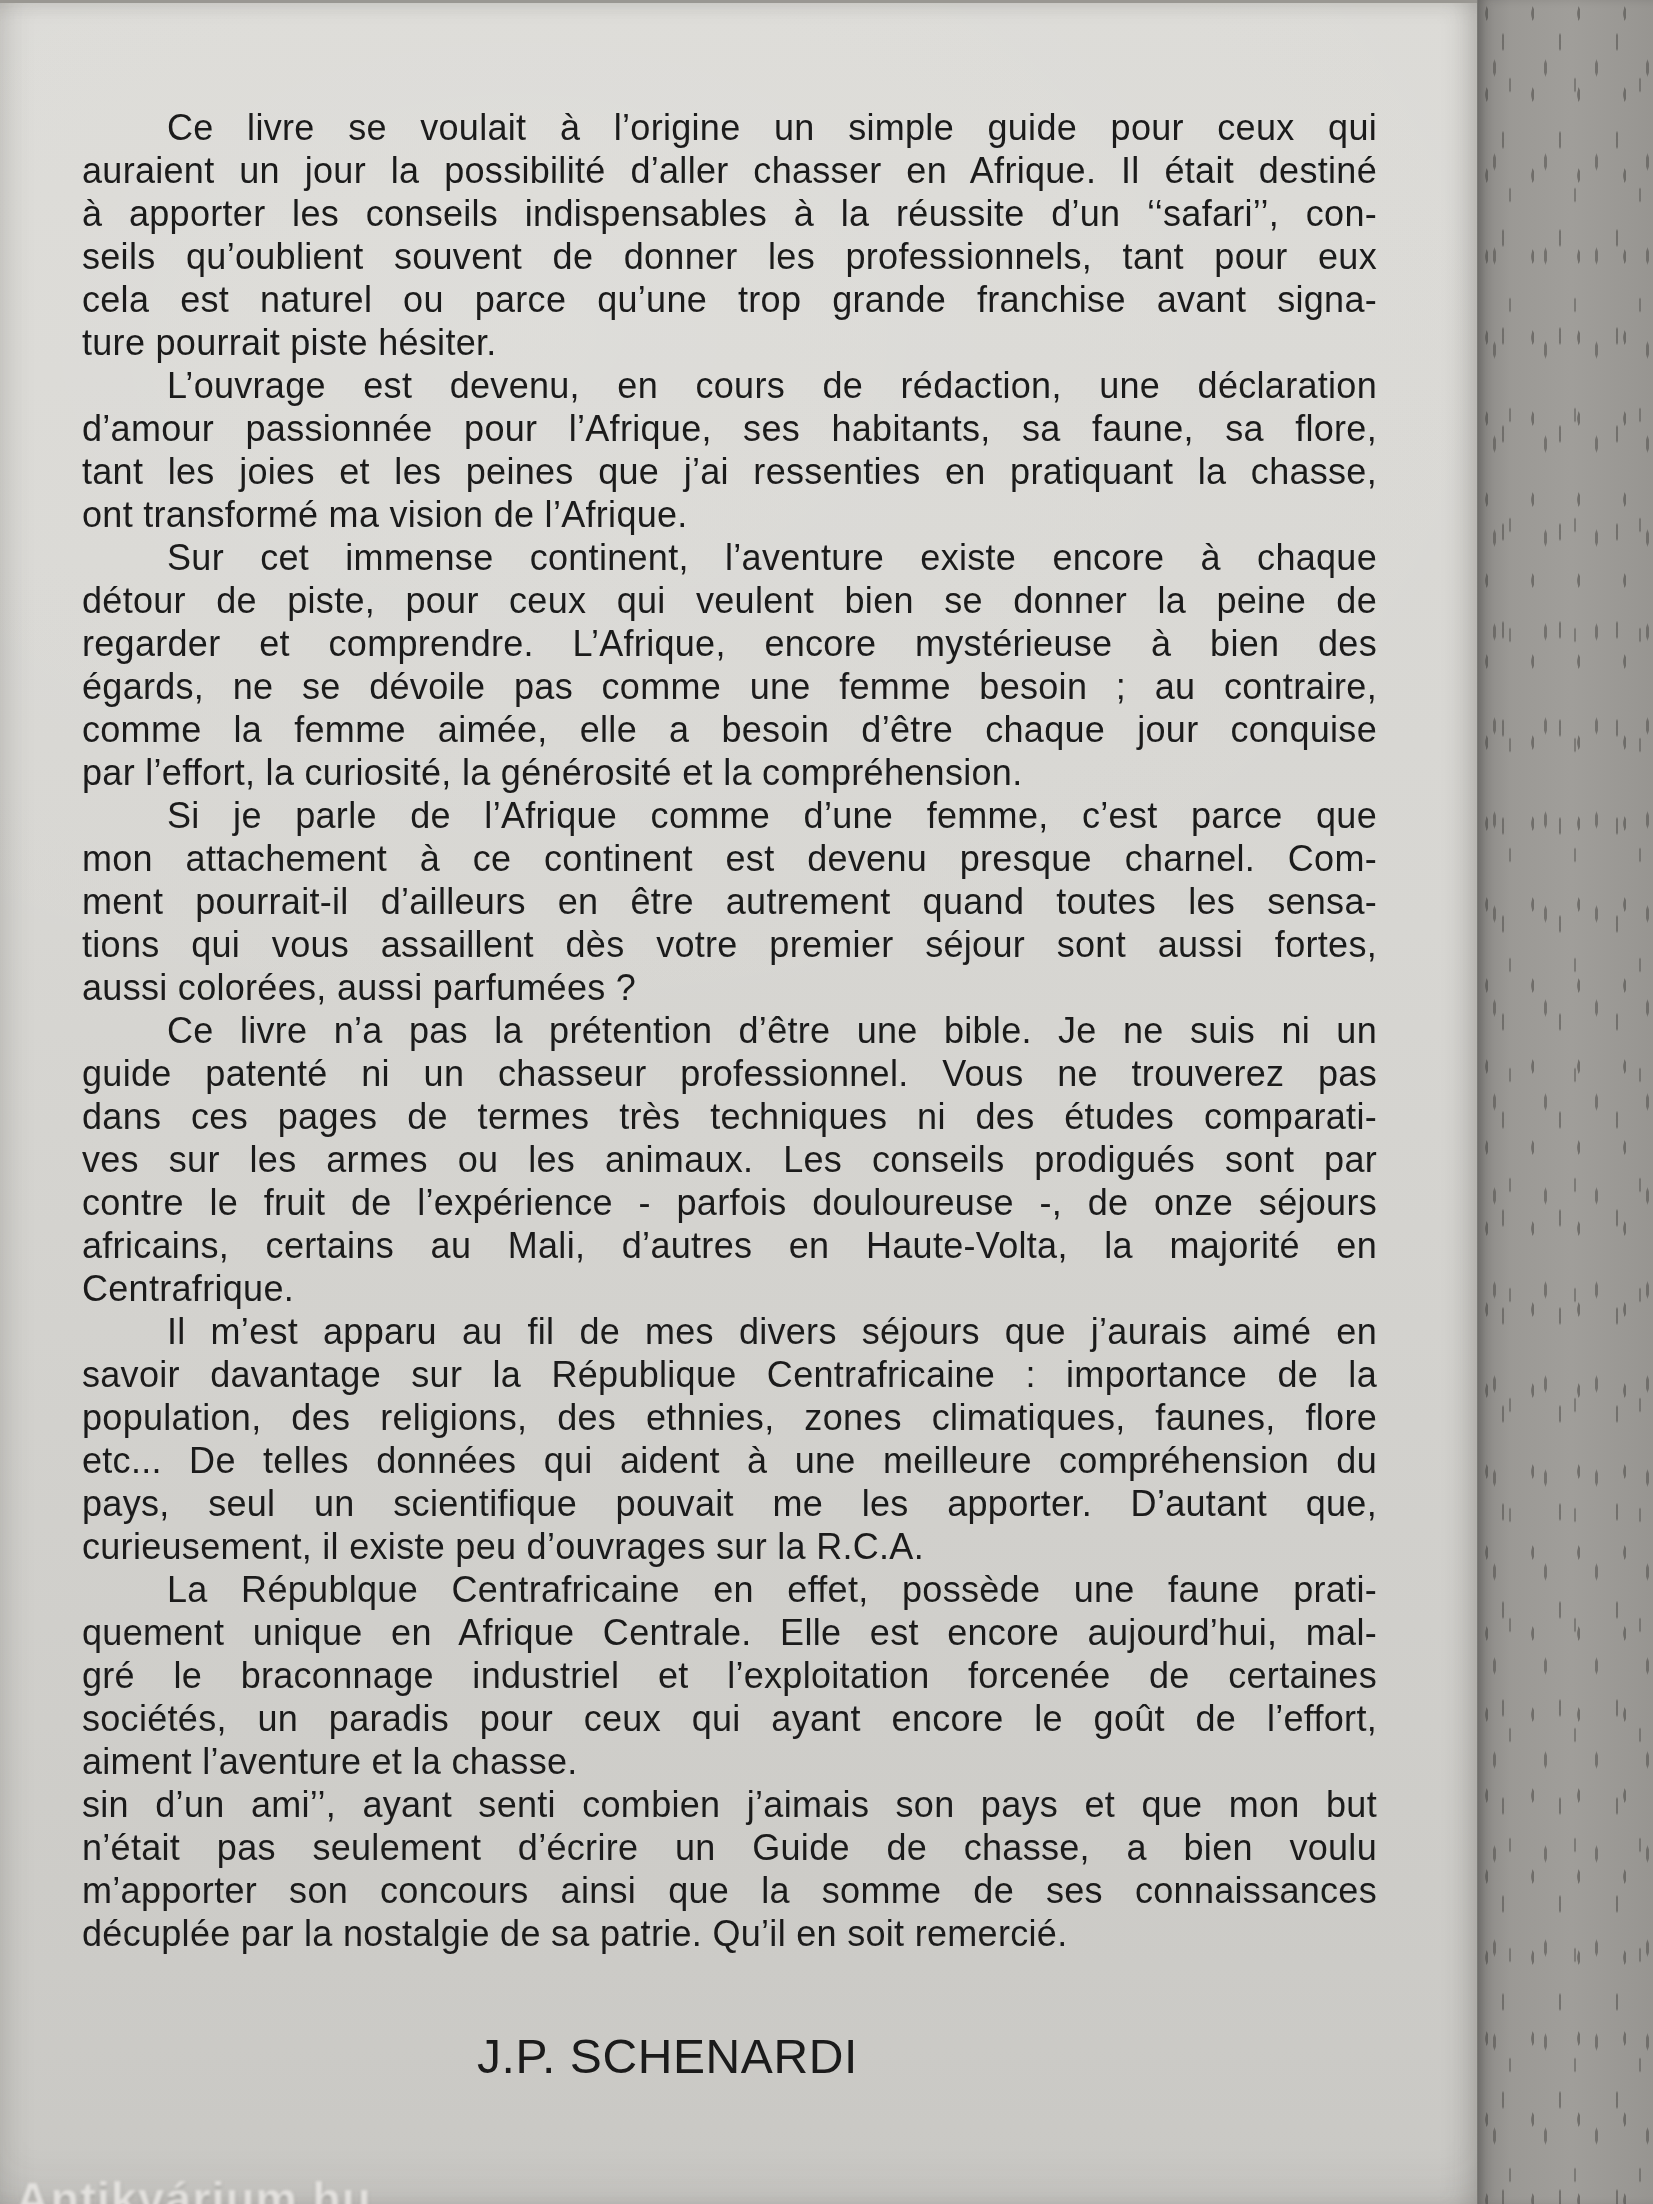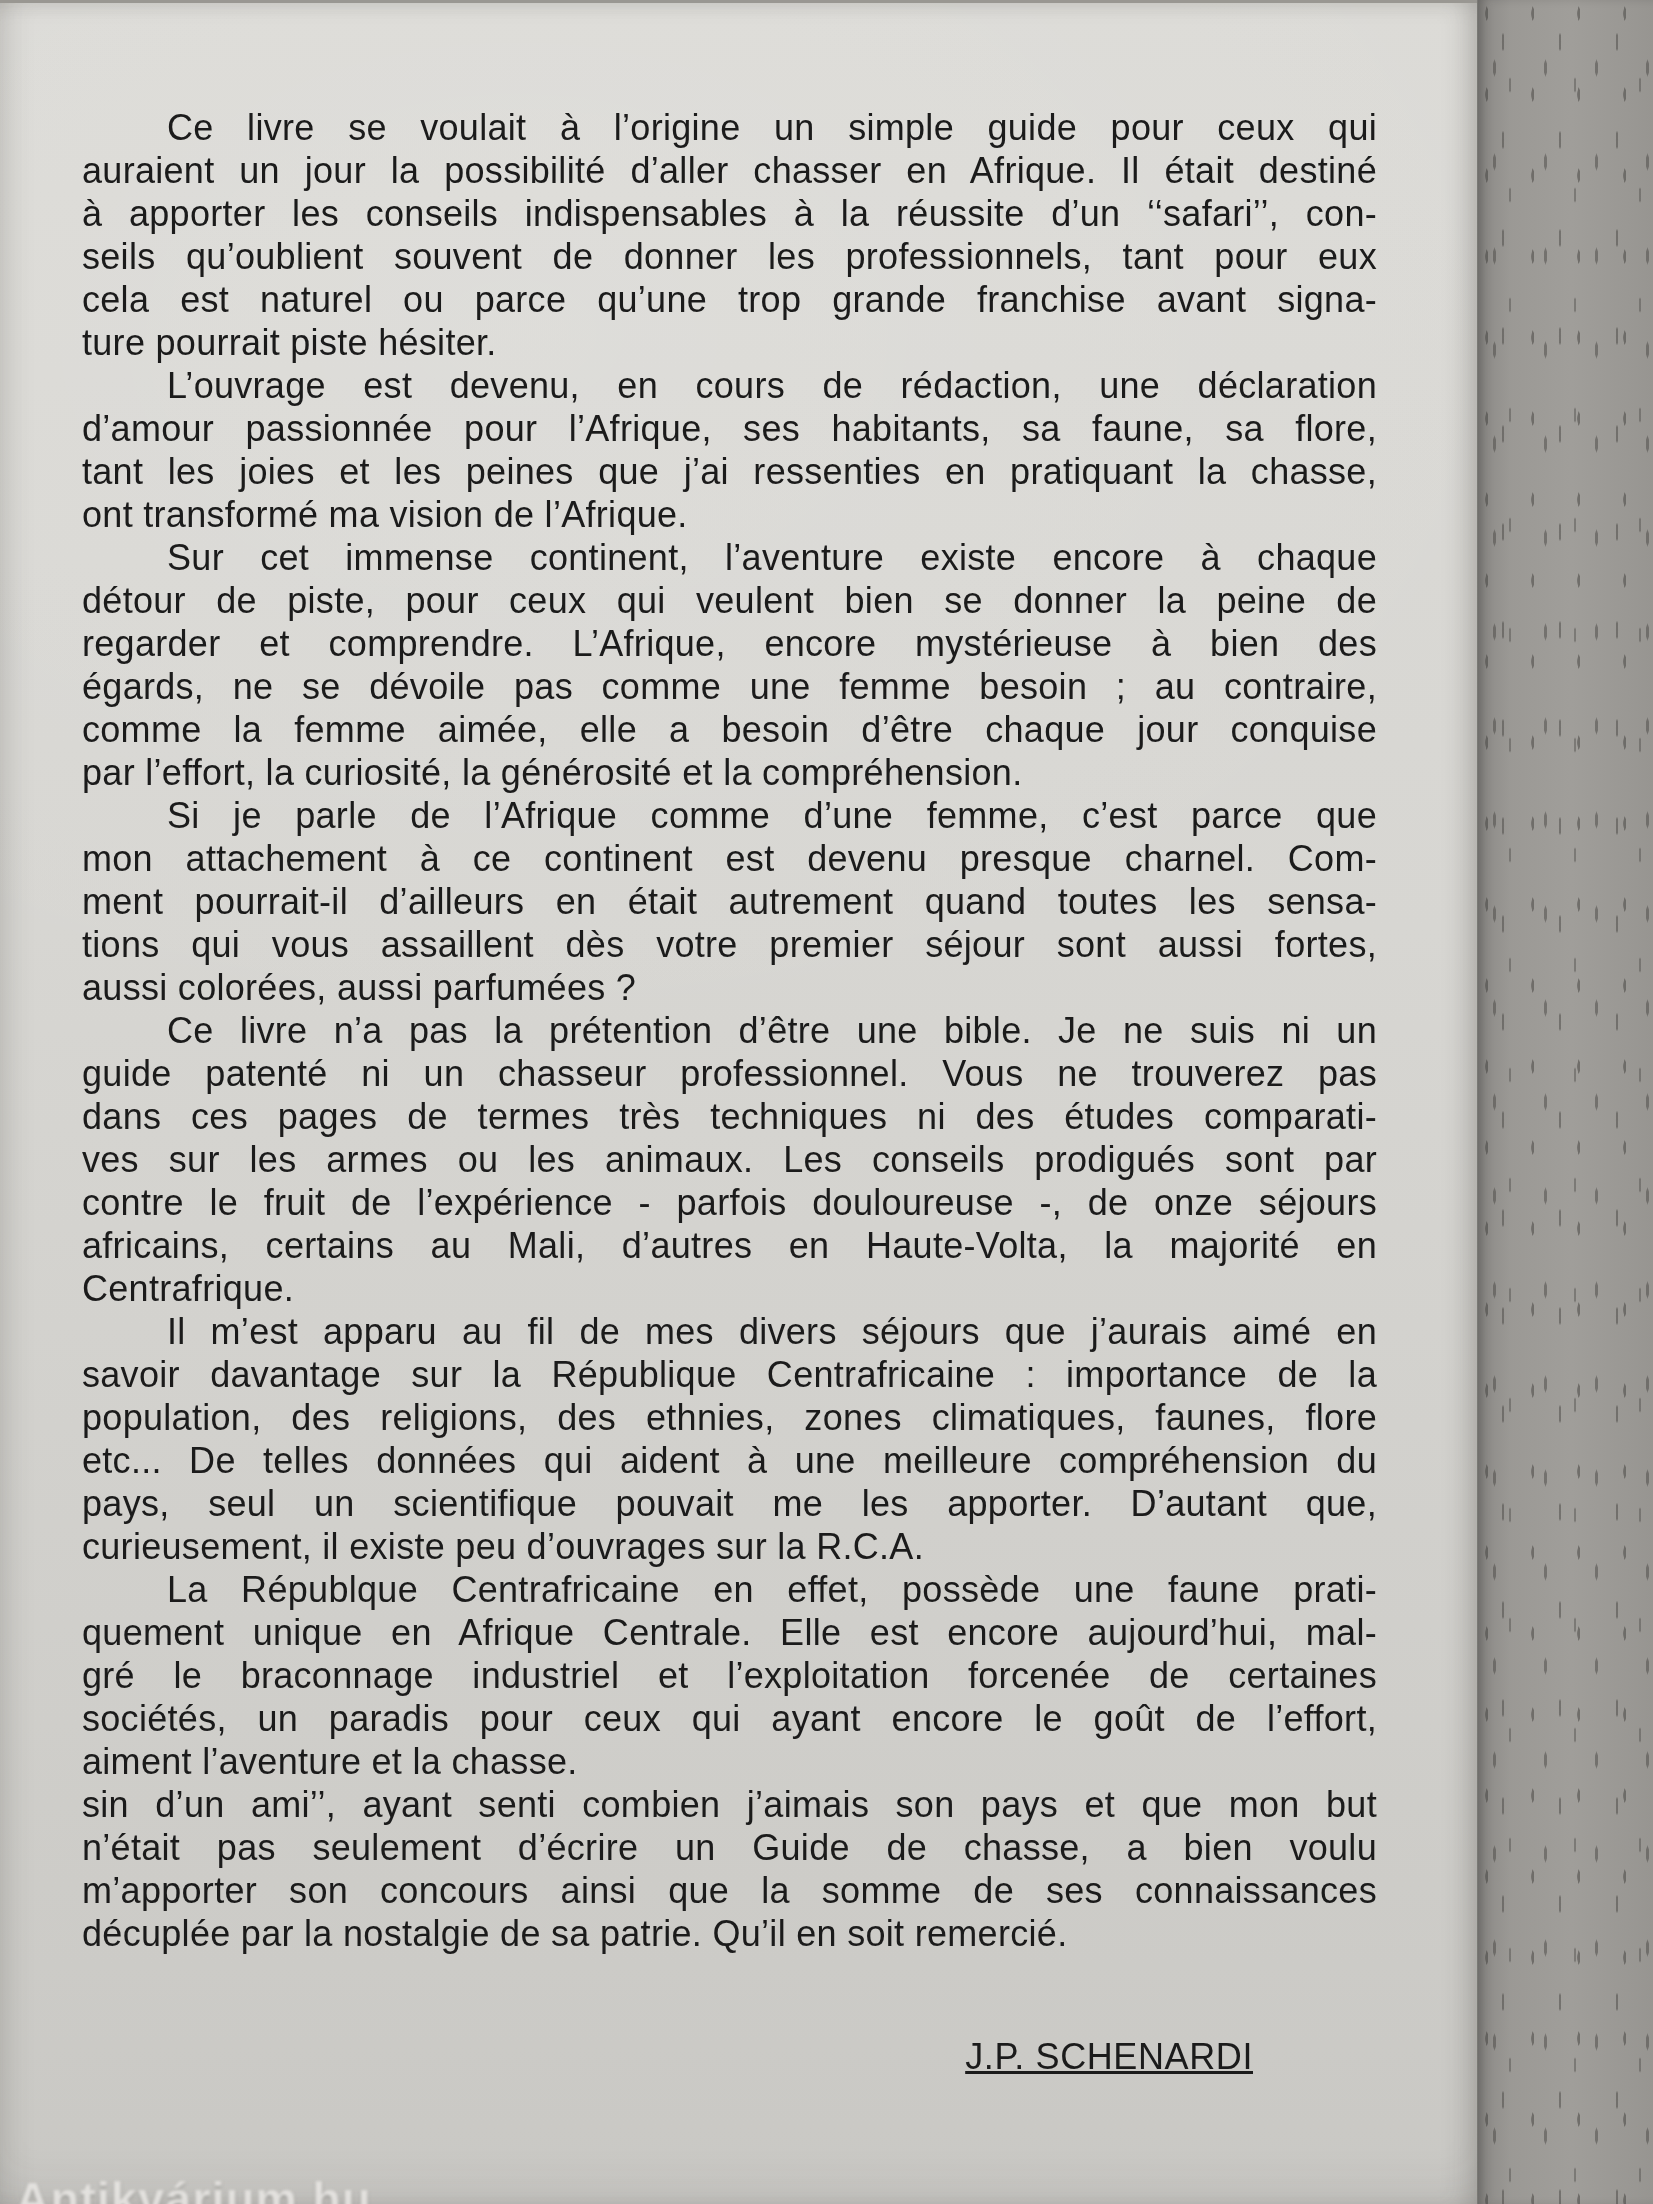--- a/index.html
+++ b/index.html
@@ -64,26 +64,25 @@
   .line{
     text-align:justify;
     text-align-last:justify;
   }
   .line.last{text-align-last:left;}
   .line.first{text-indent:85px;}
   .signature{
     position:absolute;
     left:82px;top:2032px;
     width:1295px;
-    font-size:36px;
+    font-size:48px;
     line-height:43px;
     letter-spacing:0.6px;
-    text-align:right;
+    text-align:center;
     padding-right:124px;
-    text-decoration:underline;
   }
   
   .watermark{
     position:absolute;
     left:15.5px;bottom:-17.5px;
     font-size:47px;
     font-weight:bold;
     letter-spacing:1px;
     color:var(--wm);
     opacity:.8;
@@ -114,21 +113,21 @@
         <div class="line first">Sur cet immense continent, l’aventure existe encore à chaque</div>
         <div class="line">détour de piste, pour ceux qui veulent bien se donner la peine de</div>
         <div class="line">regarder et comprendre. L’Afrique, encore mystérieuse à bien des</div>
         <div class="line">égards, ne se dévoile pas comme une femme besoin ; au contraire,</div>
         <div class="line">comme la femme aimée, elle a besoin d’être chaque jour conquise</div>
         <div class="line last">par l’effort, la curiosité, la générosité et la compréhension.</div>
       </div>
       <div>
         <div class="line first">Si je parle de l’Afrique comme d’une femme, c’est parce que</div>
         <div class="line">mon attachement à ce continent est devenu presque charnel. Com-</div>
-        <div class="line">ment pourrait-il d’ailleurs en était autrement quand toutes les sensa-</div>
+        <div class="line">ment pourrait-il d’ailleurs en être autrement quand toutes les sensa-</div>
         <div class="line">tions qui vous assaillent dès votre premier séjour sont aussi fortes,</div>
         <div class="line last">aussi colorées, aussi parfumées ?</div>
       </div>
       <div>
         <div class="line first">Ce livre n’a pas la prétention d’être une bible. Je ne suis ni un</div>
         <div class="line">guide patenté ni un chasseur professionnel. Vous ne trouverez pas</div>
         <div class="line">dans ces pages de termes très techniques ni des études comparati-</div>
         <div class="line">ves sur les armes ou les animaux. Les conseils prodigués sont par</div>
         <div class="line">contre le fruit de l’expérience - parfois douloureuse -, de onze séjours</div>
         <div class="line">africains, certains au Mali, d’autres en Haute-Volta, la majorité en</div>

